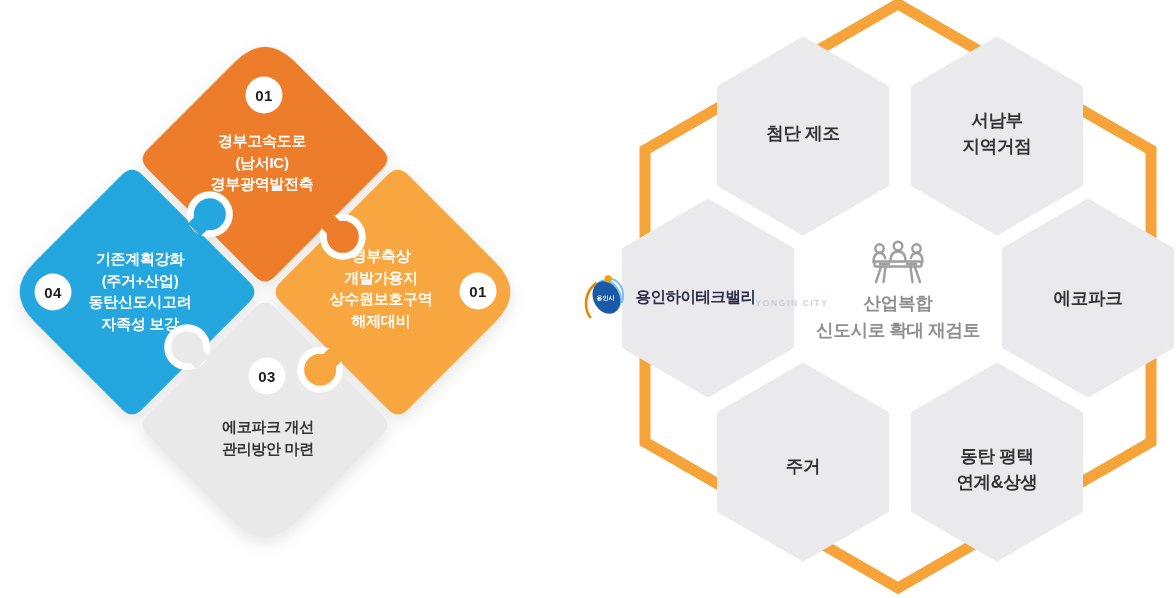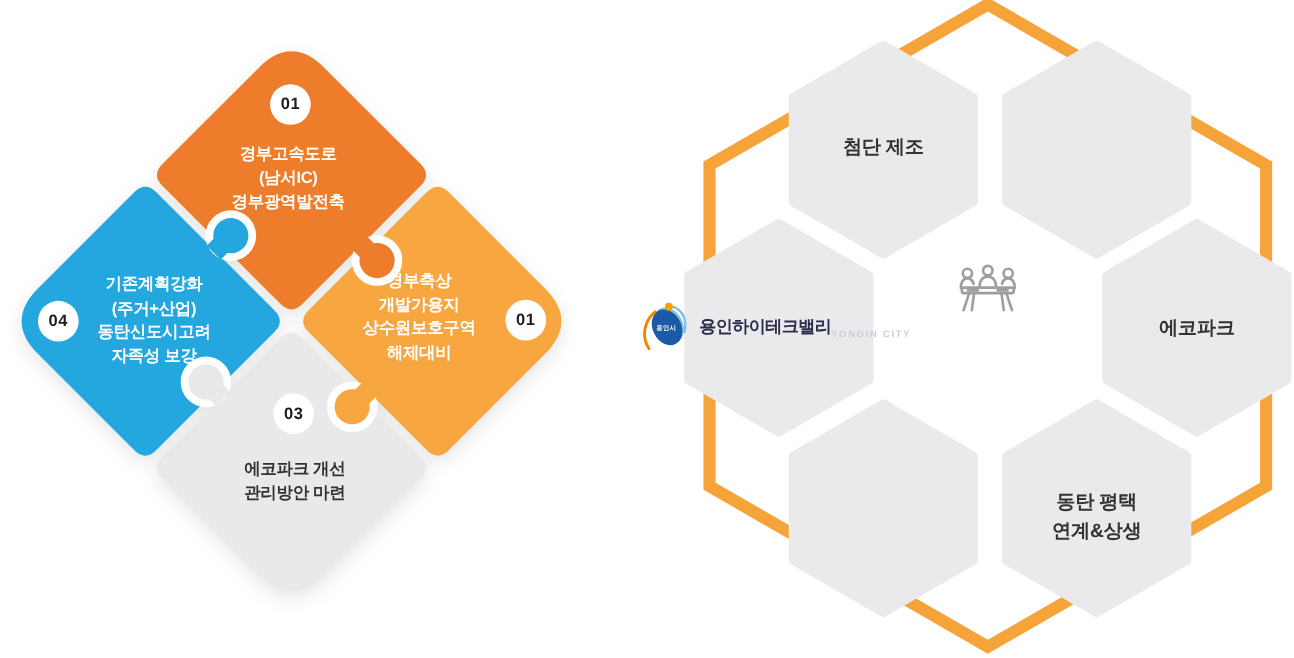--- a/index.html
+++ b/index.html
@@ -116,21 +116,24 @@
       <polygon class="hex-outline" points="278,4 531,150 531,442 278,588 25,442 25,150"></polygon>
       <polygon class="hex-cell" points="183,41 265,88.5 265,183.5 183,231 101,183.5 101,88.5"></polygon>
       <polygon class="hex-cell" points="377,41 459,88.5 459,183.5 377,231 295,183.5 295,88.5"></polygon>
       <polygon class="hex-cell" points="88,203 170,250.5 170,345.5 88,393 6,345.5 6,250.5"></polygon>
       <polygon class="hex-cell" points="468,203 550,250.5 550,345.5 468,393 386,345.5 386,250.5"></polygon>
       <polygon class="hex-cell" points="183,367 265,414.5 265,509.5 183,557 101,509.5 101,414.5"></polygon>
       <polygon class="hex-cell" points="377,367 459,414.5 459,509.5 377,557 295,509.5 295,414.5"></polygon>
     </svg>
 
     <div class="hex-label" style="left:183px;top:133px;">첨단 제조</div>
+    <div class="hex-label" style="left:377px;top:133px;">서남부
+지역거점</div>
     <div class="hex-label" style="left:468px;top:298px;">에코파크</div>
+    <div class="hex-label" style="left:183px;top:466px;">주거</div>
     <div class="hex-label" style="left:377px;top:469px;">동탄 평택
 연계&amp;상생</div>
 
     <div class="logo-block" style="left:86px;top:297px;">
       <svg width="46" height="50" viewBox="0 0 46 50" aria-hidden="true">
         <g transform="rotate(-27 23 25)">
           <ellipse cx="24.4" cy="24.6" rx="13.2" ry="17.2" fill="var(--logoLightBlue)"></ellipse>
           <ellipse cx="22.6" cy="25.4" rx="13" ry="17" fill="var(--logoBlue)"></ellipse>
         </g>
         <path d="M 6.5 45 C -0.5 35 1.5 20 12 11.5" stroke="var(--logoOrange)" stroke-width="2.6" fill="none" stroke-linecap="round"></path>
@@ -150,15 +153,17 @@
         <path d="M 22.5 21 c 0 -6.5 3.2 -9.5 7.5 -9.5 c 4.3 0 7.5 3 7.5 9.5"></path>
         <circle cx="11.5" cy="8.5" r="4.2"></circle>
         <path d="M 5.5 22 c 0 -5.5 2.5 -8.8 6 -9.2 c 2.8 0.3 4.8 2.2 5.6 5.2"></path>
         <circle cx="48.5" cy="8.5" r="4.2"></circle>
         <path d="M 54.5 22 c 0 -5.5 -2.5 -8.8 -6 -9.2 c -2.8 0.3 -4.8 2.2 -5.6 5.2"></path>
         <rect x="6.5" y="21.5" width="47" height="5" rx="1.5"></rect>
         <path d="M 12 24 h 9 M 39 24 h 9"></path>
         <path d="M 13 27 L 8 42 M 17.5 27 L 15.5 42 M 47 27 L 52 42 M 42.5 27 L 44.5 42"></path>
       </g>
     </svg>
+    <div class="center-label" style="left:278px;top:317px;">산업복합
+신도시로 확대 재검토</div>
   </section>
 
 </div>
 
 </body></html>

